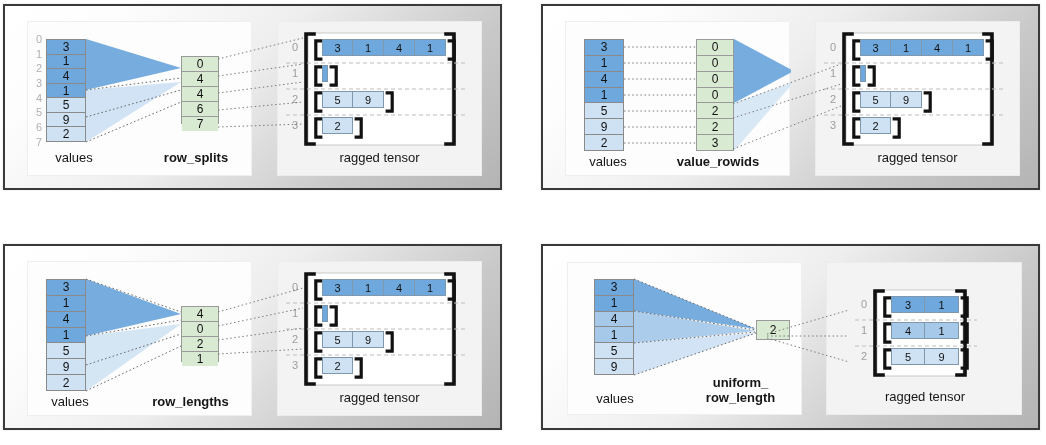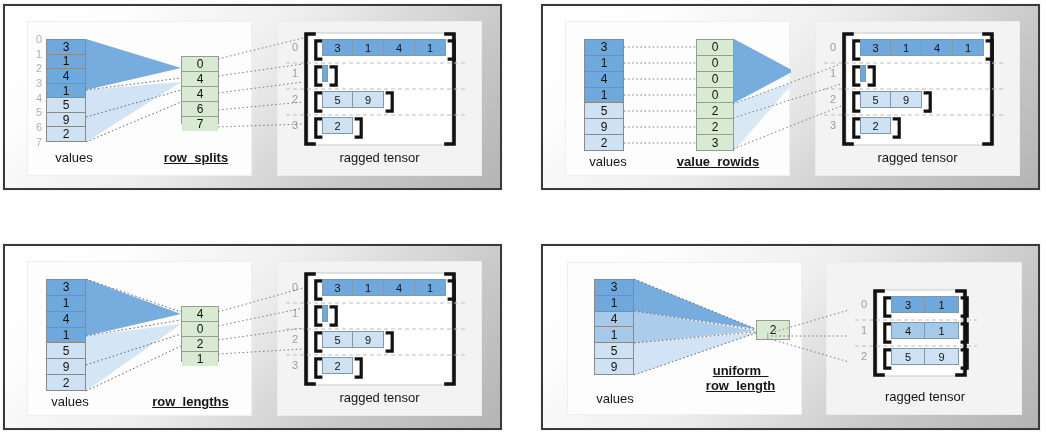--- a/index.html
+++ b/index.html
@@ -56,21 +56,21 @@
   .enccol .ecell:last-child{border-bottom:none;}
 
   
   .encsingle{position:absolute;border:1px solid #9a9a9a;background:#d9ead3;
         display:flex;align-items:center;justify-content:center;
         font-size:12px;color:#111;box-sizing:border-box;}
 
   
   .lbl{position:absolute;font-size:13px;color:#161616;text-align:center;
        white-space:nowrap;}
-  .lbl.bold{font-weight:bold;text-decoration:underline;}
+  .lbl.bold{font-weight:bold;}
   .lbl.two{line-height:15px;white-space:normal;}
 
   
   .rt{position:absolute;}
   .rt .rowidx{position:absolute;color:#9d9d9d;font-size:11px;
               text-align:right;width:12px;}
   .rtrow{position:absolute;display:flex;align-items:center;}
   .rtcell{border:1px solid #7f98ad;box-sizing:border-box;
           display:flex;align-items:center;justify-content:center;
           font-size:11px;color:#111;height:17px;width:31px;
@@ -441,21 +441,21 @@
             <line x1="66" y1="16" x2="188" y2="66"></line>
             <line x1="66" y1="48" x2="188" y2="67"></line>
             <line x1="66" y1="80" x2="188" y2="69"></line>
             <line x1="66" y1="112" x2="188" y2="70"></line>
           </g>
         </svg>
 
         <div class="encsingle" id="p3-enc" style="left:188px;top:57px;width:34px;height:20px;">2</div>
 
         <div class="lbl" style="left:2px;top:128px;width:90px;">values</div>
-        <div class="lbl bold two" style="left:120px;top:100px;width:105px;">
+        <div class="lbl bold two" style="left:120px;top:112px;width:105px;">
           <span>uniform_</span><br>
           <span>row_length</span>
         </div>
       </div>
 
       <div class="box rightbox">
         <div class="rt" id="p3-rt" style="left:28px;top:24px;">
             <svg width="124" height="96" class="ov">
               <rect x="22" y="3" width="86" height="86" fill="#ffffff" stroke="#c9c9c9" stroke-width="1"></rect>
               <path d="M 28 4 L 20 4 L 20 88 L 28 88" stroke="#111" stroke-width="3.6" fill="none" stroke-linecap="square"></path>

